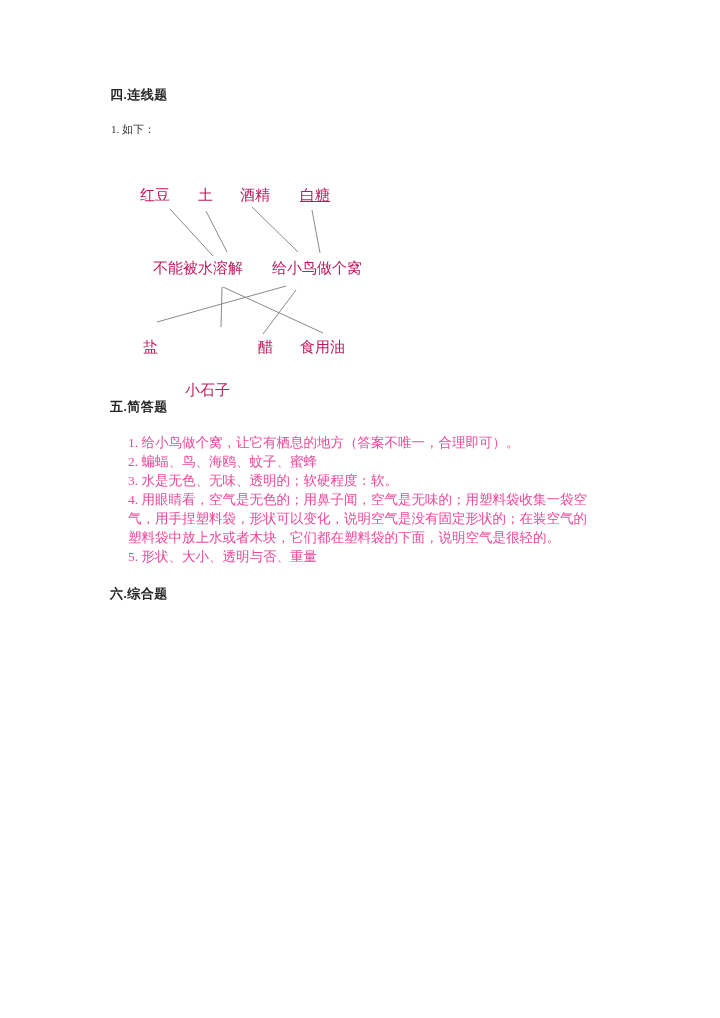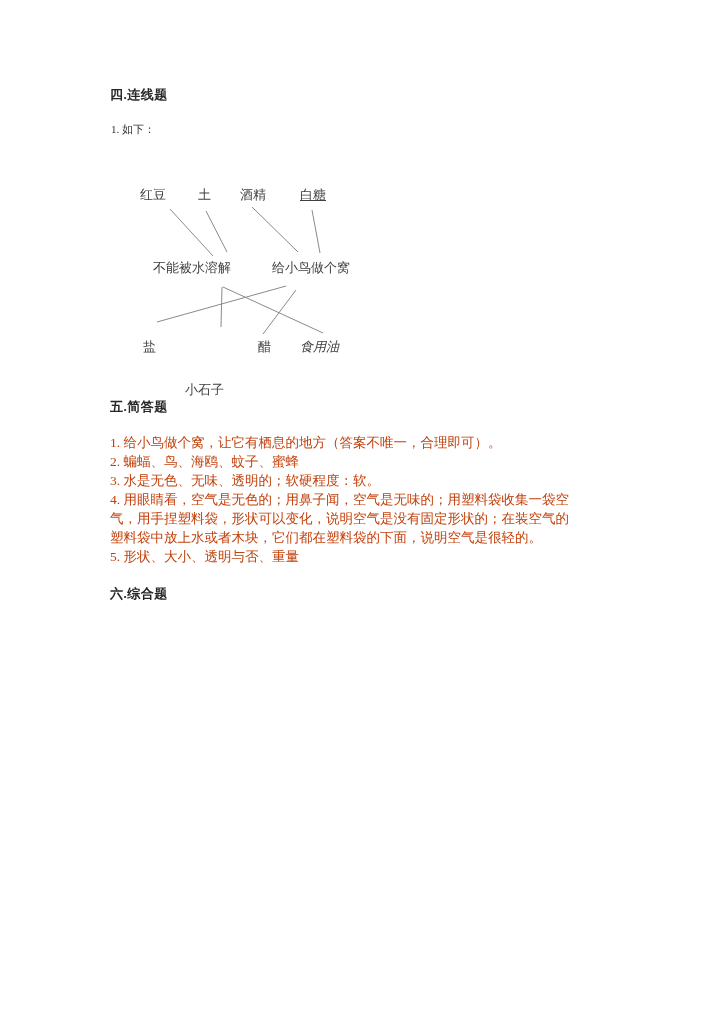--- a/index.html
+++ b/index.html
@@ -19,25 +19,25 @@
   .q-label{
     position:absolute;left:111px;
     font-size:11px;color:#333333;white-space:pre;
   }
   .diagram{
     position:absolute;left:0;top:175px;width:420px;height:192px;
   }
   .diagram svg{position:absolute;left:0;top:0;}
   .dnode{
     position:absolute;
-    font-size:13px;color:#404040;white-space:nowrap;
+    font-size:15px;color:#be185d;white-space:nowrap;
   }
   .answers{
-    position:absolute;left:110px;
-    font-size:13.5px;line-height:19px;color:#c2410c;
+    position:absolute;left:128px;
+    font-size:13.5px;line-height:19px;color:#ec4899;
     white-space:pre;
   }
   #sec6 .answer-line:nth-child(4){margin-top:15px;}
 </style>
 </head>
 <body>
 
 <div class="page">
 
   <h2 class="sec-title" style="top:86px">四.连线题</h2>
@@ -57,21 +57,21 @@
       </svg>
   <span class="dnode" style="left: 140px; top: 11px;">红豆</span>
       <span class="dnode" style="left: 198px; top: 11px;">土</span>
       <span class="dnode" style="left: 240px; top: 11px;">酒精</span>
       <span class="dnode" style="left: 300px; top: 11px; text-decoration: underline;">白糖</span>
       <span class="dnode" style="left: 153px; top: 84px;">不能被水溶解</span>
       <span class="dnode" style="left: 272px; top: 84px;">给小鸟做个窝</span>
       <span class="dnode" style="left: 143px; top: 163px;">盐</span>
       <span class="dnode" style="left: 185px; top: 163px; margin-top: 43px;">小石子</span>
       <span class="dnode" style="left: 258px; top: 163px;">醋</span>
-      <span class="dnode" style="left: 300px; top: 163px; font-style: italic;">食用油</span>
+      <span class="dnode" style="left: 300px; top: 163px;">食用油</span>
     </div>
 
   <h2 class="sec-title" style="top:398px">五.简答题</h2>
 
   <div class="answers" id="sec5" style="top:433px"><div class="answer-line">1. 给小鸟做个窝，让它有栖息的地方（答案不唯一，合理即可）。</div><div class="answer-line">2. 蝙蝠、鸟、海鸥、蚊子、蜜蜂</div><div class="answer-line">3. 水是无色、无味、透明的；软硬程度：软。</div><div class="answer-line">4. 用眼睛看，空气是无色的；用鼻子闻，空气是无味的；用塑料袋收集一袋空</div><div class="answer-line">气，用手捏塑料袋，形状可以变化，说明空气是没有固定形状的；在装空气的</div><div class="answer-line">塑料袋中放上水或者木块，它们都在塑料袋的下面，说明空气是很轻的。</div><div class="answer-line">5. 形状、大小、透明与否、重量</div></div>
 
   <h2 class="sec-title" style="top:585px">六.综合题</h2>
 
 
 </div>

